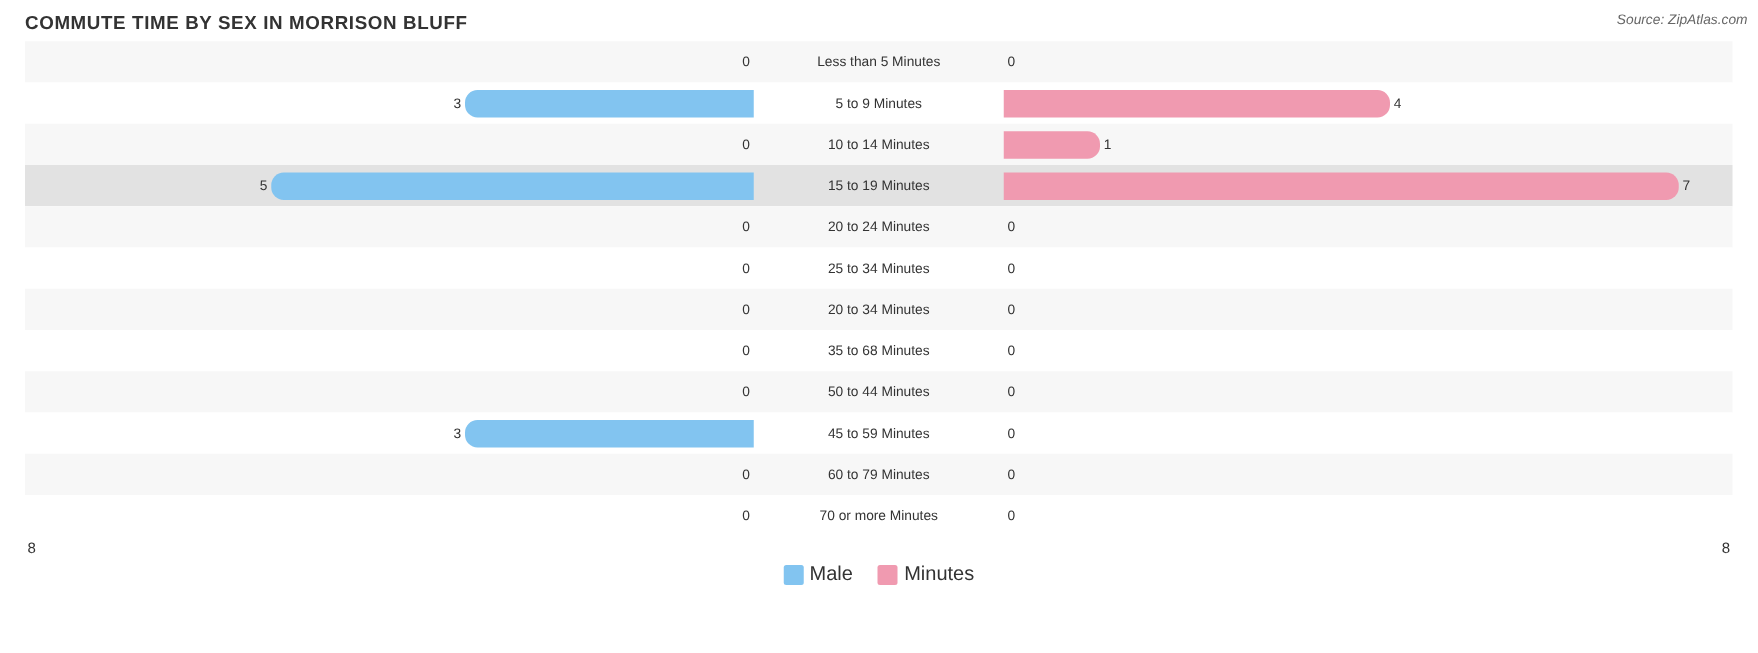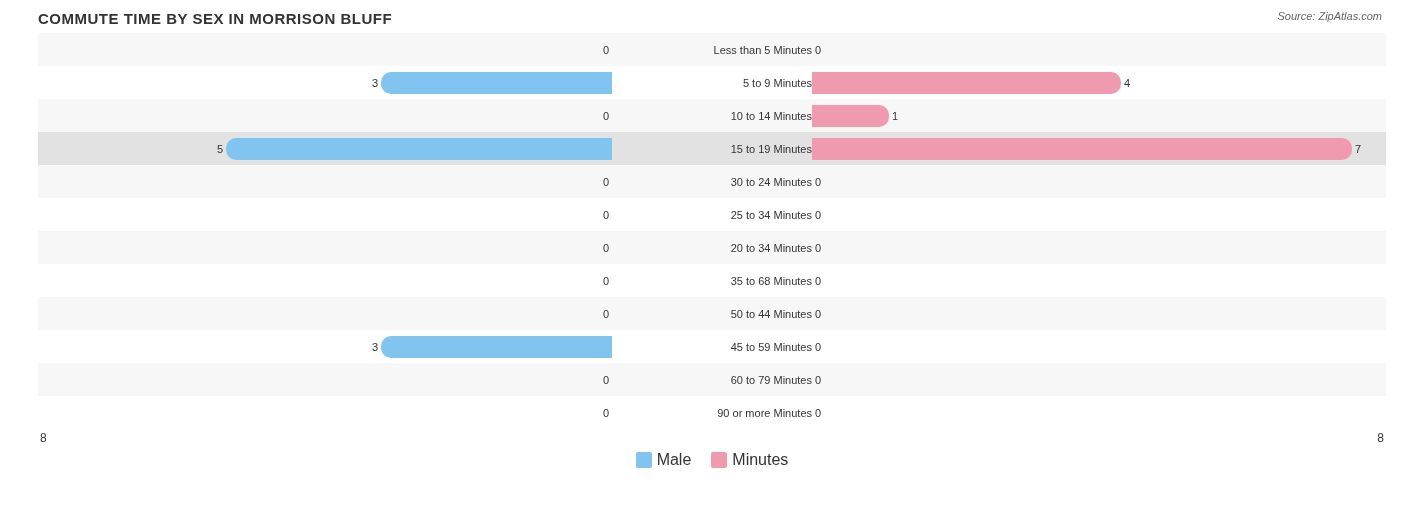--- a/index.html
+++ b/index.html
@@ -8,35 +8,35 @@
       font-family: Arial, sans-serif;
       width: 1406px;
       height: 522px;
       overflow: hidden;
       position: relative;
     }
     .chart-container {
       width: 1406px;
       height: 522px;
       background: #fff;
-      padding: 10px 20px 40px 38px;
+      padding: 10px 20px 40px 20px;
       position: relative;
     }
     .chart-title {
       font-size: 15px;
       font-weight: bold;
       color: #333;
       text-transform: uppercase;
       letter-spacing: 0.5px;
       margin-bottom: 6px;
     }
     .source-text {
       position: absolute;
       top: 10px;
-      right: 24px;
+      right: 8px;
       font-size: 11px;
       color: #666;
       font-style: italic;
     }
     .rows-wrapper {
       position: relative;
       width: 100%;
     }
     .single-row {
       display: flex;
@@ -50,21 +50,21 @@
 
     .left-half {
       width: calc(50% - 100px);
       display: flex;
       align-items: center;
       justify-content: flex-end;
       height: 100%;
     }
     .center-label {
       width: 200px;
-      text-align: right;
+      text-align: center;
       font-size: 11px;
       color: #333;
       flex-shrink: 0;
       z-index: 2;
       position: relative;
     }
     .right-half {
       width: calc(50% - 100px);
       display: flex;
       align-items: center;
@@ -175,21 +175,21 @@
     <div class="right-half">
       <div class="pink-bar" style="width:540px;"></div>
       <span class="val-right">7</span>
     </div>
   </div>
       <div class="single-row">
     <div class="left-half">
       <span class="val-left">0</span>
       <div class="blue-bar" style="width:0px;"></div>
     </div>
-    <div class="center-label">30 to 24 Minutes</div>
+    <div class="center-label">20 to 24 Minutes</div>
     <div class="right-half">
       <div class="pink-bar" style="width:0px;"></div>
       <span class="val-right">0</span>
     </div>
   </div>
       <div class="single-row">
     <div class="left-half">
       <span class="val-left">0</span>
       <div class="blue-bar" style="width:0px;"></div>
     </div>
@@ -252,21 +252,21 @@
     <div class="right-half">
       <div class="pink-bar" style="width:0px;"></div>
       <span class="val-right">0</span>
     </div>
   </div>
       <div class="single-row">
     <div class="left-half">
       <span class="val-left">0</span>
       <div class="blue-bar" style="width:0px;"></div>
     </div>
-    <div class="center-label">90 or more Minutes</div>
+    <div class="center-label">70 or more Minutes</div>
     <div class="right-half">
       <div class="pink-bar" style="width:0px;"></div>
       <span class="val-right">0</span>
     </div>
   </div>
     </div>
 
   <div class="bottom-labels">
     <span>8</span>
     <span>8</span>

